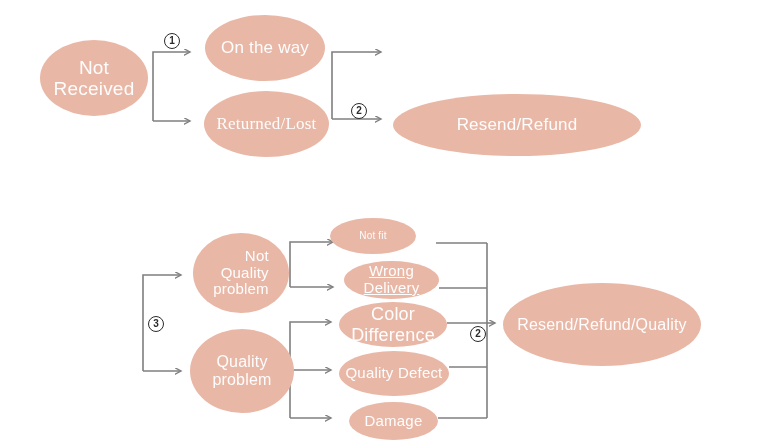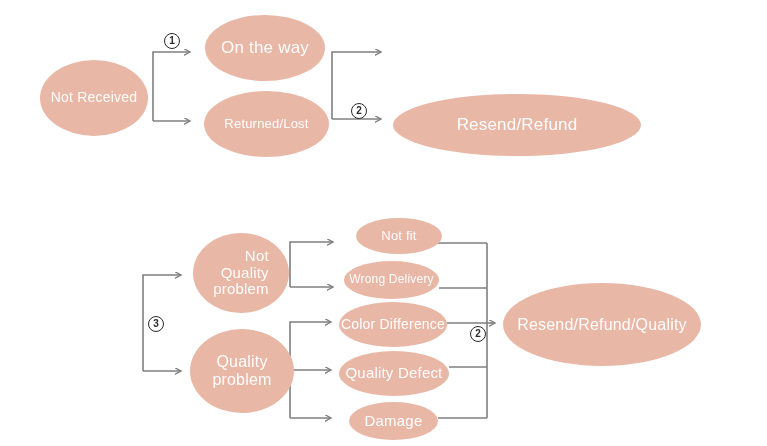--- a/index.html
+++ b/index.html
@@ -35,32 +35,32 @@
     position:absolute;
     width:14px;height:14px;
     border:1.3px solid var(--badge-color);
     border-radius:50%;
     color:var(--badge-color);
     font-size:10px;font-weight:bold;
     line-height:13px;text-align:center;
     background:transparent;
   }
   
-  .n-not-received   {left:40px;  top:60px;  width:108px; height:76px; font-size:14px;}
+  .n-not-received   {left:40px;  top:40px;  width:108px; height:76px; font-size:19px;}
   .n-on-the-way     {left:205px; top:15px;  width:120px; height:66px; font-size:17px;}
-  .n-returned-lost  {left:204px; top:91px;  width:125px; height:66px; font-size:13px;}
+  .n-returned-lost  {left:204px; top:91px;  width:125px; height:66px; font-size:17px;font-family:Liberation Serif, serif;}
   .n-please-wait    {left:393px; top:15px;  width:245px; height:63px; font-size:17px;}
   .n-resend-refund  {left:393px; top:94px;  width:248px; height:62px; font-size:17px;}
   
   .n-received       {left:33px;  top:294px; width:107px; height:74px; font-size:17px;}
   .n-not-quality    {left:193px; top:233px; width:96px;  height:80px; font-size:15px;text-align:right;}
   .n-quality        {left:190px; top:329px; width:104px; height:84px; font-size:16px;}
-  .n-not-fit        {left:356px; top:218px; width:86px;  height:36px; font-size:13px;}
-  .n-wrong-delivery {left:344px; top:261px; width:95px;  height:38px; font-size:12px;}
-  .n-color-diff     {left:339px; top:302px; width:108px; height:45px; font-size:14px;text-align:center;}
+  .n-not-fit        {left:330px; top:218px; width:86px;  height:36px; font-size:10px;}
+  .n-wrong-delivery {left:344px; top:261px; width:95px;  height:38px; font-size:15px;text-decoration:underline;}
+  .n-color-diff     {left:339px; top:302px; width:108px; height:45px; font-size:18px;text-align:center;}
   .n-quality-defect {left:339px; top:351px; width:110px; height:45px; font-size:15px;}
   .n-damage         {left:349px; top:402px; width:89px;  height:38px; font-size:15px;}
   .n-resend-discount{left:503px; top:283px; width:198px; height:83px; font-size:16px;}
   
   .b-step1       {left:164px; top:33px;}
   .b-step2-top   {left:351px; top:103px;}
   .b-step3       {left:148px; top:316px;}
   .b-step2-bottom{left:470px; top:326px;}
 </style>
 </head>

